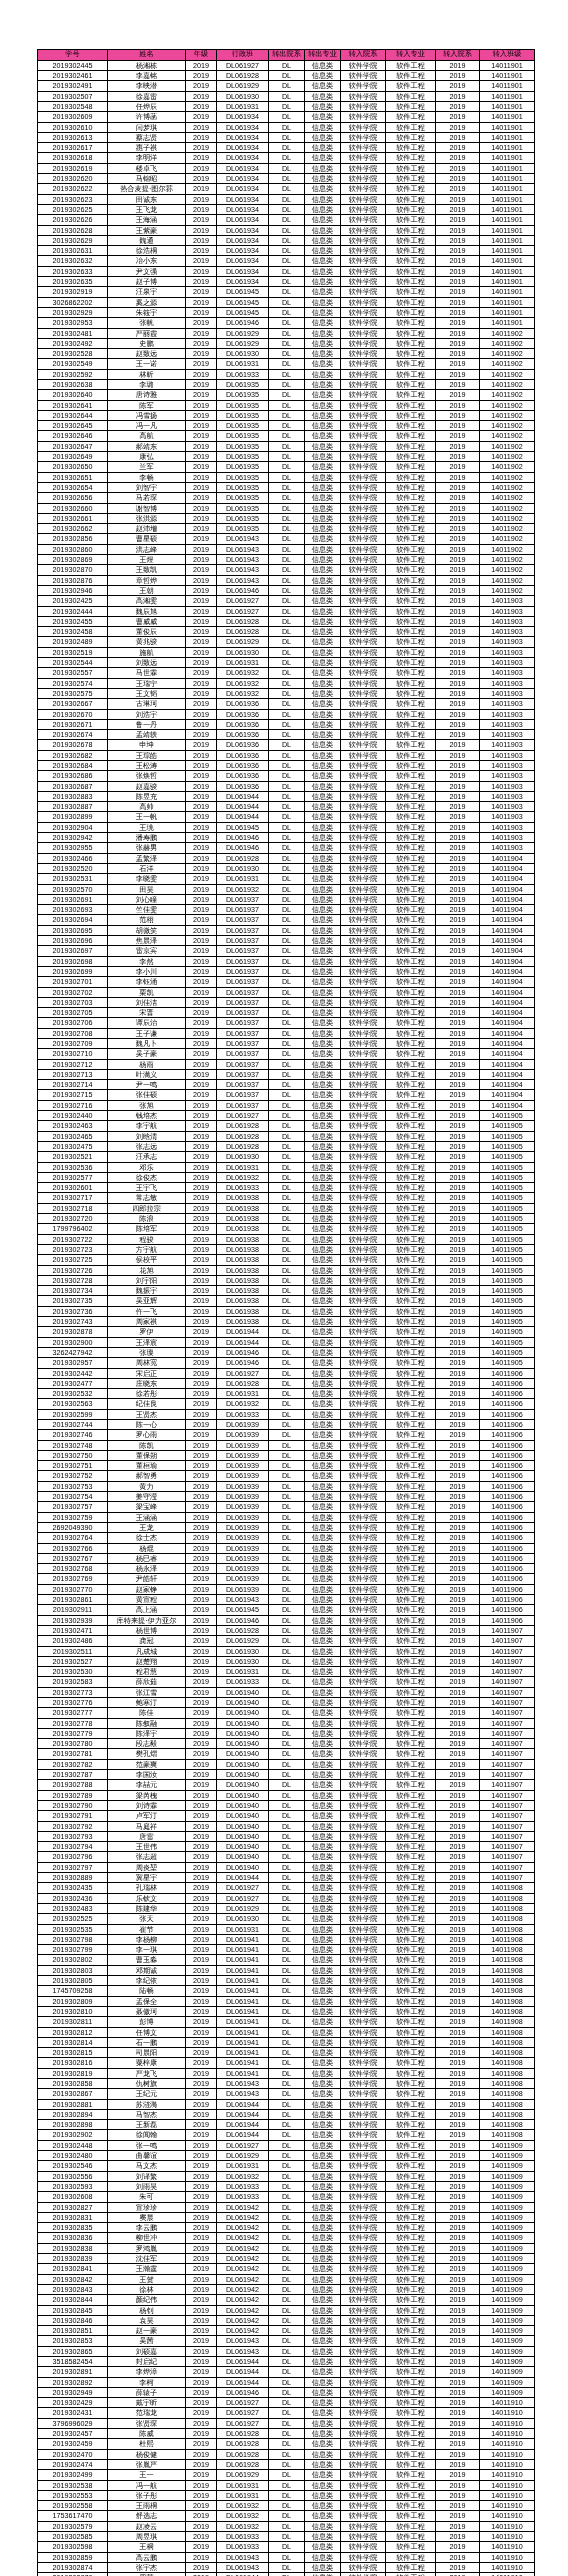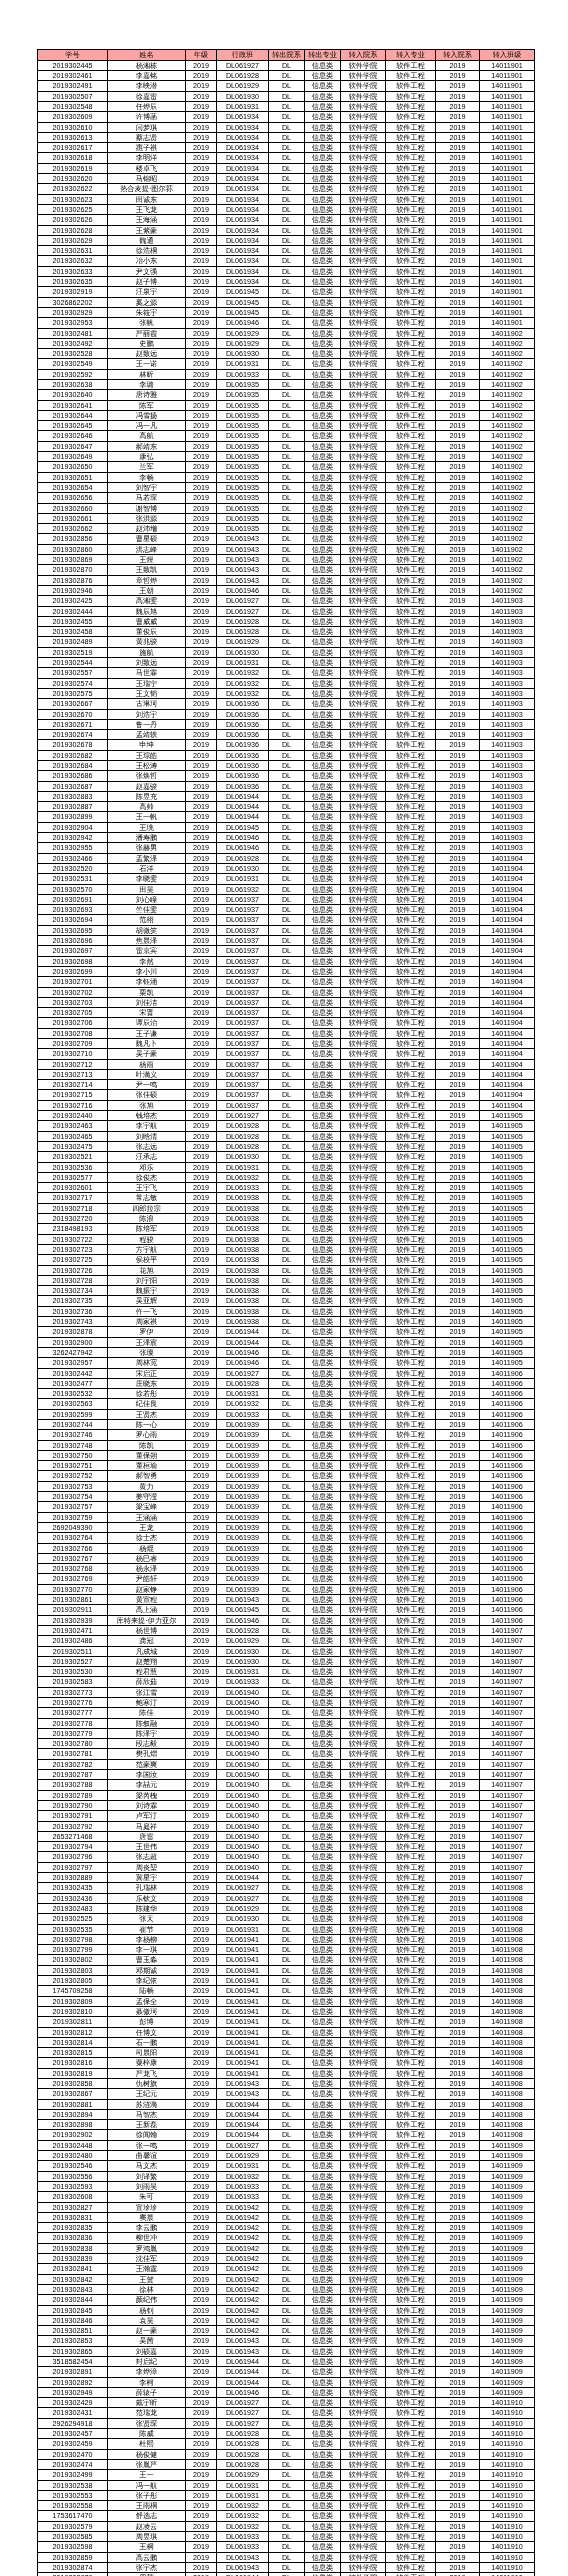--- a/index.html
+++ b/index.html
@@ -22,22 +22,23 @@
     height: 9.3px;
     text-align: center;
     vertical-align: middle;
     font-size: 7.2px;
     line-height: 9.3px;
     font-weight: normal;
     white-space: nowrap;
     overflow: hidden;
   }
   table.grid th {
-    background: #fca5a5;
+    background: #ec4899;
     height: 9.8px;
+    font-family: Liberation Serif, serif;
   }
 </style>
 </head>
 <body>
 
 <div>
   <table class="grid">
     <colgroup>
       <col style="width:70px">
         <col style="width:78px">
@@ -1415,21 +1416,21 @@
           <td>2019</td>
           <td>DL061938</td>
           <td>DL</td>
           <td>信息类</td>
           <td>软件学院</td>
           <td>软件工程</td>
           <td>2019</td>
           <td>14011905</td>
         </tr>
         <tr>
-          <td>2318498193</td>
+          <td>1799796402</td>
           <td>陈培军</td>
           <td>2019</td>
           <td>DL061938</td>
           <td>DL</td>
           <td>信息类</td>
           <td>软件学院</td>
           <td>软件工程</td>
           <td>2019</td>
           <td>14011905</td>
         </tr>
@@ -2123,21 +2124,21 @@
           <td>2019</td>
           <td>DL061940</td>
           <td>DL</td>
           <td>信息类</td>
           <td>软件学院</td>
           <td>软件工程</td>
           <td>2019</td>
           <td>14011907</td>
         </tr>
         <tr>
-          <td>2653271468</td>
+          <td>2019302793</td>
           <td>唐雷</td>
           <td>2019</td>
           <td>DL061940</td>
           <td>DL</td>
           <td>信息类</td>
           <td>软件学院</td>
           <td>软件工程</td>
           <td>2019</td>
           <td>14011907</td>
         </tr>
@@ -2807,21 +2808,21 @@
           <td>2019</td>
           <td>DL061927</td>
           <td>DL</td>
           <td>信息类</td>
           <td>软件学院</td>
           <td>软件工程</td>
           <td>2019</td>
           <td>14011910</td>
         </tr>
         <tr>
-          <td>2926294918</td>
+          <td>3796996029</td>
           <td>张贤琛</td>
           <td>2019</td>
           <td>DL061927</td>
           <td>DL</td>
           <td>信息类</td>
           <td>软件学院</td>
           <td>软件工程</td>
           <td>2019</td>
           <td>14011910</td>
         </tr>

